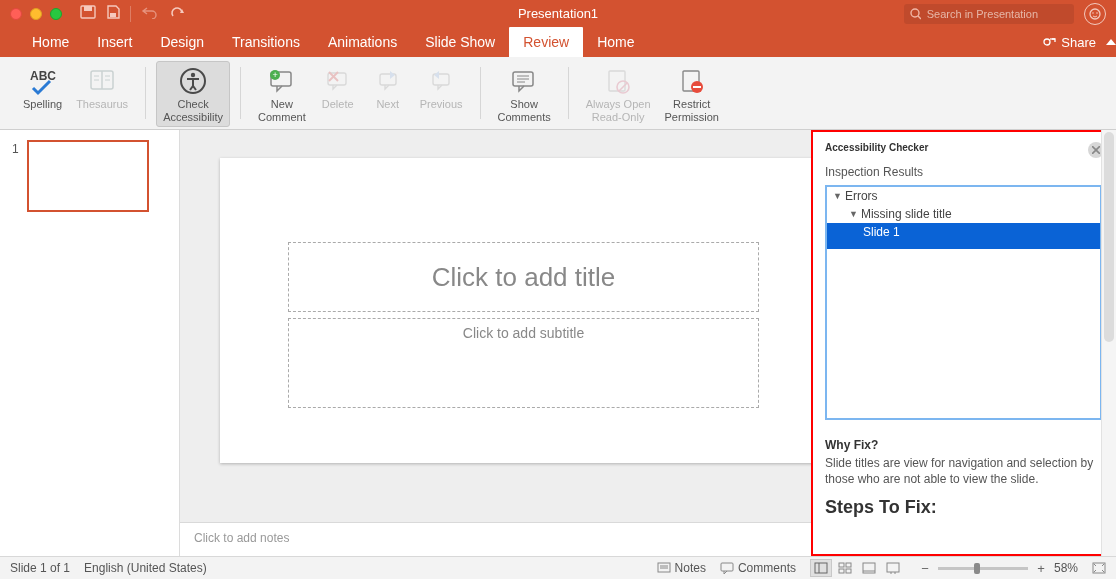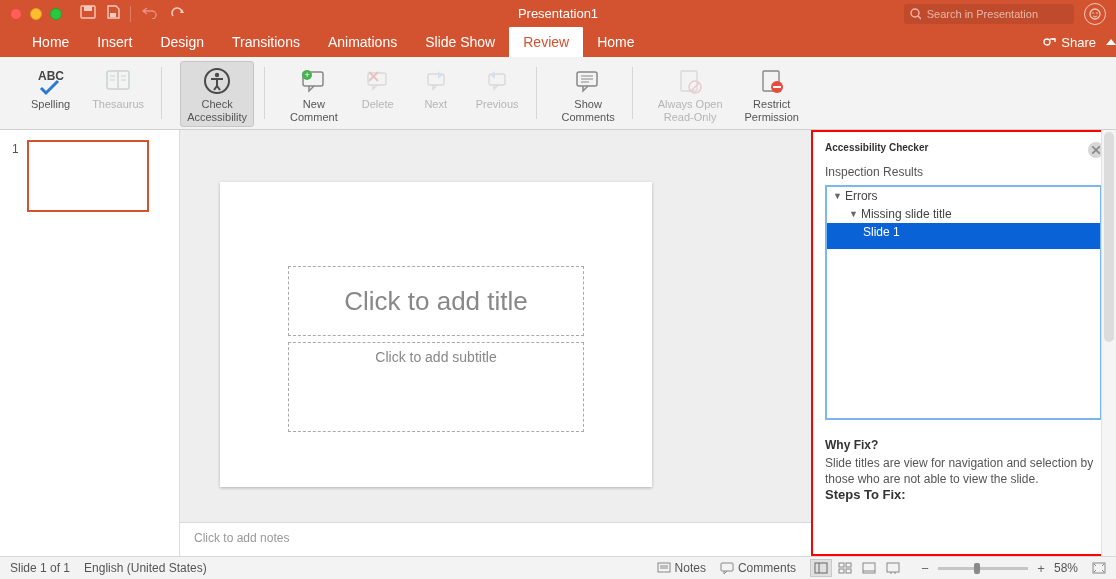--- a/index.html
+++ b/index.html
@@ -28,35 +28,35 @@
   .tab { color:#fff; font-size:14px; padding:0 14px; height:30px; line-height:30px; cursor:pointer; }
   .tab.active { background:#fff; color:#d35230; border-radius:1px 1px 0 0; font-weight:500;}
   .tabs-right { margin-left:auto; display:flex; align-items:center; padding-right:0; height:30px; gap:10px; }
   .share { color:#fff; font-size:13px; display:flex; align-items:center; gap:5px;}
   .chev-up { width:0;height:0;border-left:5px solid transparent;border-right:5px solid transparent;border-bottom:6px solid #fff; cursor:pointer;}
 
   
   .ribbon { height:73px; background:#f3f3f3; border-bottom:1px solid #cfcfcf; display:flex; padding:4px 0 0 10px; }
   .rgroup { display:flex; align-items:flex-start; padding:0 6px; position:relative; }
   .rsep { width:1px; background:#d6d6d6; margin:6px 4px 10px; align-self:stretch; }
-  .rbtn { display:flex; flex-direction:column; align-items:center; justify-content:flex-start; padding:2px 6px; border:1px solid transparent; border-radius:3px; cursor:pointer; min-width:50px;margin-left:8px;}
+  .rbtn { display:flex; flex-direction:column; align-items:center; justify-content:flex-start; padding:2px 6px; border:1px solid transparent; border-radius:3px; cursor:pointer; min-width:50px;}
   .rbtn.sel{background:#dcdcdc;border-color:#c6c6c6;}
   .rbtn .ico{height:34px;display:flex;align-items:center;justify-content:center;}
   .rbtn .lbl{font-size:11px;color:#555;text-align:center;line-height:13px;}
   .rbtn.dis .lbl{color:#b5b5b5;}
   .rbtn.dis .ico svg{opacity:0.45;}
 
   
   .workspace { position:absolute; top:130px; bottom:23px; left:0; right:0; display:flex; }
   .thumbs { width:180px; background:#fff; border-right:1px solid #dcdcdc; padding:10px 12px; }
   .thumb-wrap{display:flex;gap:8px;}
   .thumb-num{font-size:12px;color:#555;padding-top:2px;}
   .thumb{width:122px;height:72px;background:#fff;border:2px solid #d35230;}
   .editor { flex:1; background:#eeeeee; position:relative; overflow:hidden; }
-  .slide { position:absolute; left:40px; top:52px; width:432px; height:305px; background:#fff; box-shadow:0 1px 3px rgba(0,0,0,0.25); }
+  .slide { position:absolute; left:40px; top:28px; width:607px; height:305px; background:#fff; box-shadow:0 1px 3px rgba(0,0,0,0.25); }
   .ph { position:absolute; border:1px dashed #aaa; display:flex; align-items:center; justify-content:center; }
   .ph-title{left:68px;top:84px;right:68px;height:70px;}
   .ph-title span{font-size:26px;color:#888;}
   .ph-sub{left:68px;top:160px;right:68px;height:90px;align-items:flex-start;padding-top:6px;}
   .ph-sub span{font-size:14px;color:#888;}
   .notes{position:absolute;left:0;right:0;bottom:0;height:34px;border-top:1px solid #d9d9d9;background:#fff;padding:8px 14px;font-size:12px;color:#999;}
   
   .vscroll{position:absolute;right:0;top:0;bottom:0;width:15px;background:#f5f5f5;border-left:1px solid #e2e2e2;}
   .vscroll-thumb{position:absolute;top:2px;left:2px;right:2px;height:210px;background:#dcdcdc;border-radius:7px;}
 
@@ -67,21 +67,21 @@
   .pane-close{position:absolute;top:10px;right:10px;width:16px;height:16px;border-radius:50%;background:#d7d7d7;display:flex;align-items:center;justify-content:center;cursor:pointer;}
   .pane-close svg{fill:#888;}
   .sect-label{font-size:12px;color:#555;margin-bottom:6px;}
   .results{border:2px solid #7cb6f0;height:235px;background:#fff;font-size:12px;overflow:hidden;}
   .tree-row{display:flex;align-items:center;height:18px;padding-left:6px;gap:3px;}
   .tri{font-size:9px;color:#666;}
   .sel-row{background:#0a63d6;color:#fff;padding-left:36px;height:26px;line-height:18px;}
   .why{margin-top:18px;}
   .why h4{font-size:12px;font-weight:600;color:#333;margin-bottom:3px;}
   .why p{font-size:12px;color:#555;line-height:16px;}
-  .steps{font-size:13px;font-weight:600;color:#333;}
+  .steps{margin-top:10px;font-size:18px;font-weight:600;color:#333;}
 
   
   .status{position:absolute;left:0;right:0;bottom:0;height:23px;background:#f3f3f3;border-top:1px solid #d8d8d8;display:flex;align-items:center;font-size:12px;color:#555;padding:0 10px;gap:14px;}
   .status .spacer{flex:1;}
   .view-btns{display:flex;gap:2px;}
   .vbtn{width:22px;height:18px;display:flex;align-items:center;justify-content:center;border:1px solid transparent;cursor:pointer;}
   .vbtn.active{background:#e0e0e0;border-color:#c8c8c8;}
   .zoom{display:flex;align-items:center;gap:6px;}
   .ztrack{width:90px;height:3px;background:#c5c5c5;position:relative;}
   .zthumb{position:absolute;top:-4px;left:40%;width:6px;height:11px;background:#8a8a8a;border-radius:2px;}

